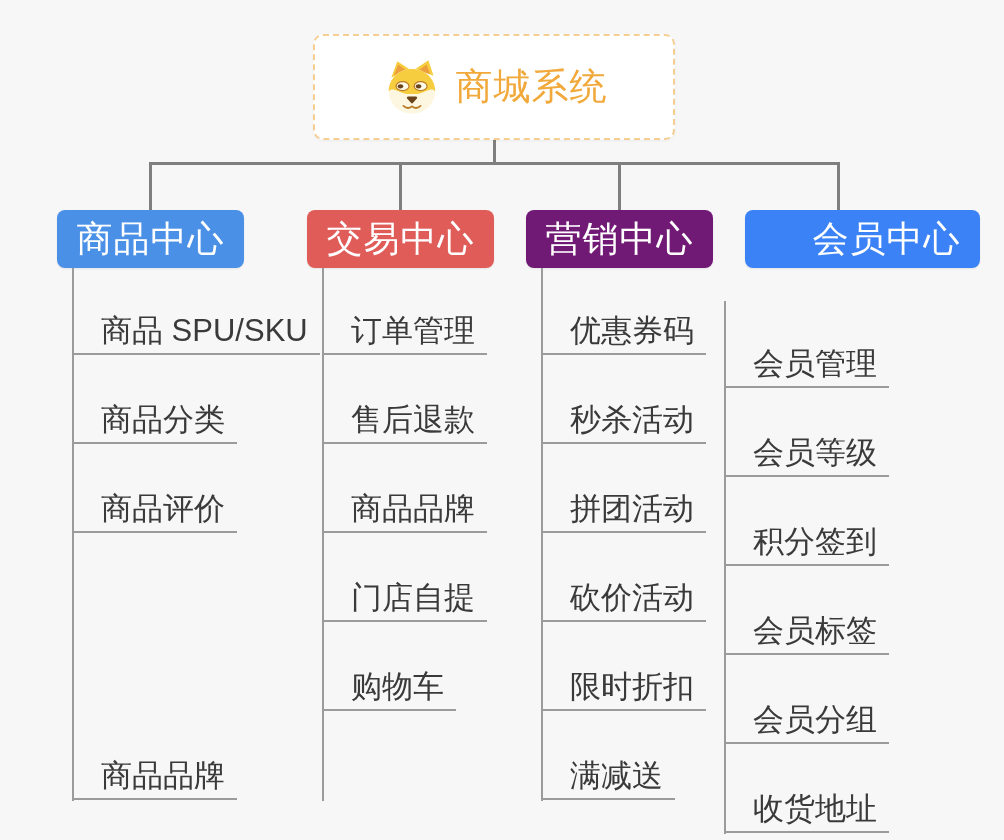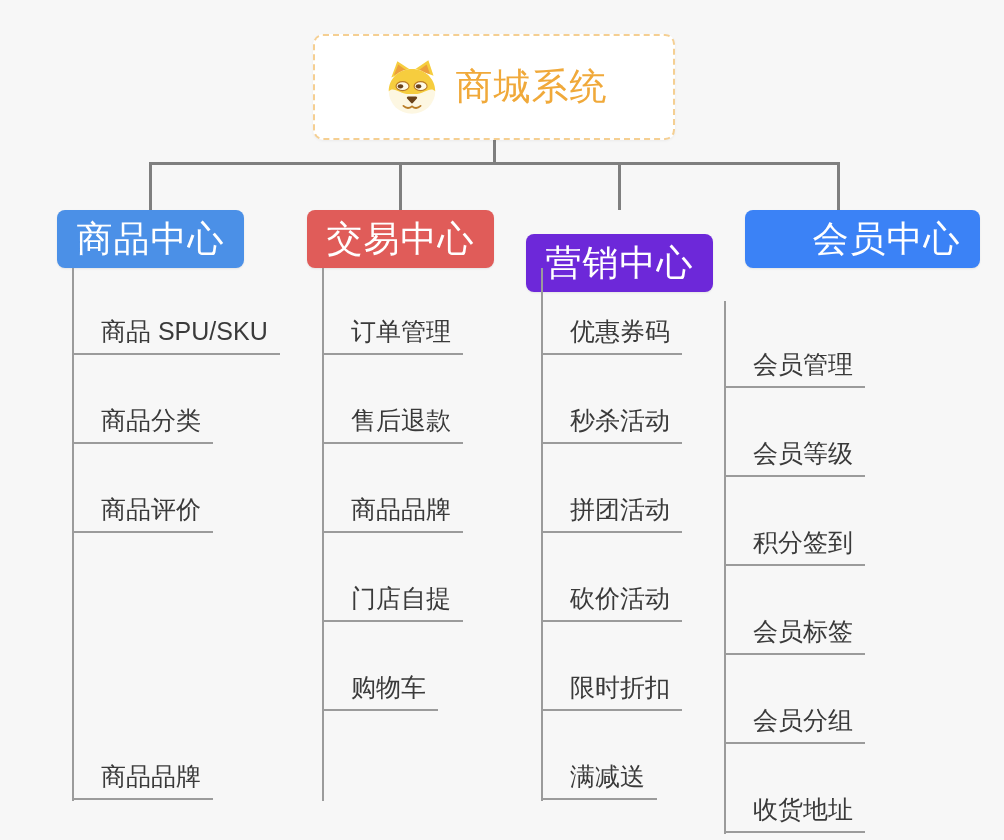--- a/index.html
+++ b/index.html
@@ -24,21 +24,21 @@
   .b0 { left:57px; }  .b1 { left:307px; } .b2 { left:526px; } .b3 { left:745px; }
 
   .col {
     position:absolute; top:268px; height:533px; width:235px;
     border-left:2px solid #9b9b9b;
   }
   .c0 { left:72px; } .c1 { left:322px; } .c2 { left:541px; } .c3 { left:724px;margin-top:33px; }
 
   .leaf {
     position:absolute; left:0; white-space:nowrap;
-    font-size:25px; color:#3a3a3a; line-height:32px;
+    font-size:31px; color:#3a3a3a; line-height:32px;
     padding:0 12px 6px 27px;
     border-bottom:2px solid #9b9b9b;
   }
   .r0 { top:47px; } .r1 { top:136px; } .r2 { top:225px; }
   .r3 { top:314px; } .r4 { top:403px; } .r5 { top:492px; }
 
   .doge { width:62px; height:58px; flex:0 0 auto; }
 </style>
 </head>
 <body>
@@ -71,21 +71,21 @@
     </svg>
     <span class="root-title" style="color: rgb(240, 169, 58);">商城系统</span>
   </div>
 
   <div class="branch b0" style="background: rgb(75, 144, 231);">
     <span>商品中心</span>
   </div>
   <div class="branch b1" style="background: rgb(224, 92, 89);">
     <span>交易中心</span>
   </div>
-  <div class="branch b2" style="background: #6d28d9; margin-top: 24px;">
+  <div class="branch b2" style="background: #701a75;">
     <span>营销中心</span>
   </div>
   <div class="branch b3" style="background: #3b82f6; padding-left: 48px;">
     <span>会员中心</span>
   </div>
 
   <div class="col c0">
     <div class="leaf r0">商品 SPU/SKU</div>
     <div class="leaf r1">商品分类</div>
     <div class="leaf r2">商品评价</div>

